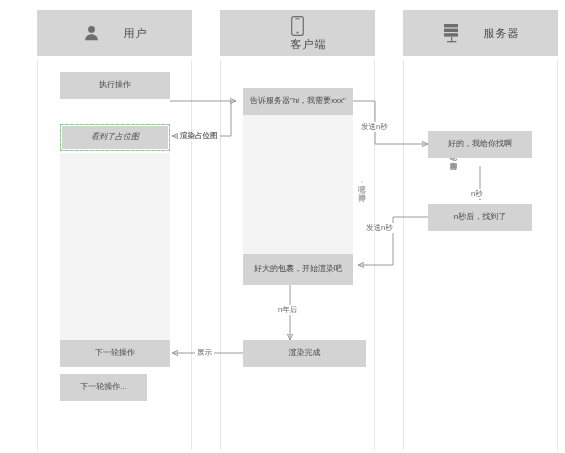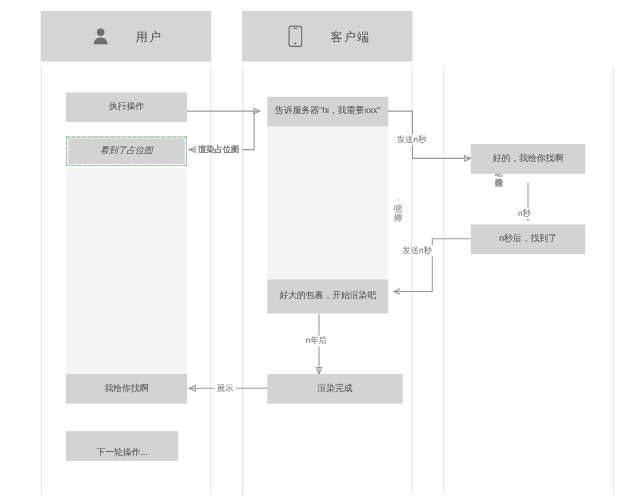--- a/index.html
+++ b/index.html
@@ -91,31 +91,43 @@
   <div class="header" style="left:37px;width:155px;">
     <span class="hicon">
       <svg width="15" height="16" viewBox="0 0 15 16">
           <circle cx="7.5" cy="4.4" r="3.4" fill="#6e6e6e"></circle>
           <path d="M1.2 15.2c0-3.6 2.8-6 6.3-6s6.3 2.4 6.3 6z" fill="#6e6e6e"></path>
         </svg>
     </span>
     <span class="hlabel">用户</span>
   </div>
 
-  <div class="header" style="left:220px;width:155px;">
+  <div class="header" style="left:220px;width:155px;flex-direction:column;">
     <span class="hicon">
       <svg width="13" height="20" viewBox="0 0 13 20">
           <rect x="0.7" y="0.7" width="11.6" height="18.6" rx="2" ry="2" fill="none" stroke="#6e6e6e" stroke-width="1.2"></rect>
           <circle cx="6.5" cy="16.6" r="1.05" fill="#6e6e6e"></circle>
           <rect x="4.2" y="2.3" width="4.6" height="0.9" rx="0.45" fill="#6e6e6e"></rect>
         </svg>
     </span>
     <span class="hlabel">客户端</span>
   </div>
 
+  <div class="header" style="left:403px;width:155px;">
+    <span class="hicon">
+      <svg width="18" height="20" viewBox="0 0 18 20">
+        <rect x="1" y="1" width="14" height="3.4" fill="#6e6e6e"></rect>
+        <rect x="1" y="5.6" width="14" height="3.4" fill="#6e6e6e"></rect>
+        <rect x="1" y="10.2" width="14" height="3.4" fill="#6e6e6e"></rect>
+        <rect x="8" y="14" width="1.2" height="4.6" fill="#6e6e6e"></rect>
+        <rect x="4" y="18" width="9.4" height="1.3" fill="#6e6e6e"></rect>
+      </svg>
+    </span>
+    <span class="hlabel">服务器</span>
+  </div>
 
   <div class="waitblock" style="left:60px;width:110px;top:153px;height:189px;"></div>
   <div class="waitblock" style="left:243px;width:110px;top:115px;height:139px;"></div>
 
   <div class="vtext" style="left:60px;width:110px;top:180px;color:#a8a8a8;">
     <span>嗯嗯，用户等待</span>
   </div>
   <div class="vtext" style="left:243px;width:110px;top:148px;color:#909090;">
     <span>嗯嗯，客户端等待</span>
   </div>
@@ -135,33 +147,33 @@
 
     <path d="M480,166 L480,200" marker-end="url(#arr)"></path>
 
     <path d="M428,217 L393,217 L393,265 L358,265" marker-end="url(#arr)"></path>
 
     <path d="M290,285 L290,340" marker-end="url(#arr)"></path>
 
     <path d="M258,353 L172,353" marker-end="url(#arr)"></path>
   </svg>
 
-  <div class="node" style="left:60px;top:84px;width:110px;height:27px;justify-content:center;">
+  <div class="node" style="left:60px;top:72px;width:110px;height:27px;justify-content:center;">
     <span>执行操作</span>
   </div>
 
   <div class="node selected" style="left:60px;top:124px;width:110px;height:27px;font-style:italic;">
     <span>看到了占位图</span>
   </div>
 
   <div class="node" style="left:60px;top:340px;width:110px;height:27px;">
-    <span>我给你找啊</span>
-  </div>
-
-  <div class="node" style="left:60px;top:392px;width:102px;height:27px;align-items:flex-end;">
+    <span>下一轮操作</span>
+  </div>
+
+  <div class="node" style="left:60px;top:374px;width:87px;height:27px;">
     <span>下一轮操作...</span>
   </div>
 
   <div class="node" style="left:243px;top:88px;width:110px;height:27px;">
     <span>告诉服务器"hi，我需要xxx"</span>
   </div>
 
   <div class="node" style="left:243px;top:254px;width:110px;height:31px;justify-content:center;">
     <span>好大的包裹，开始渲染吧</span>
   </div>

